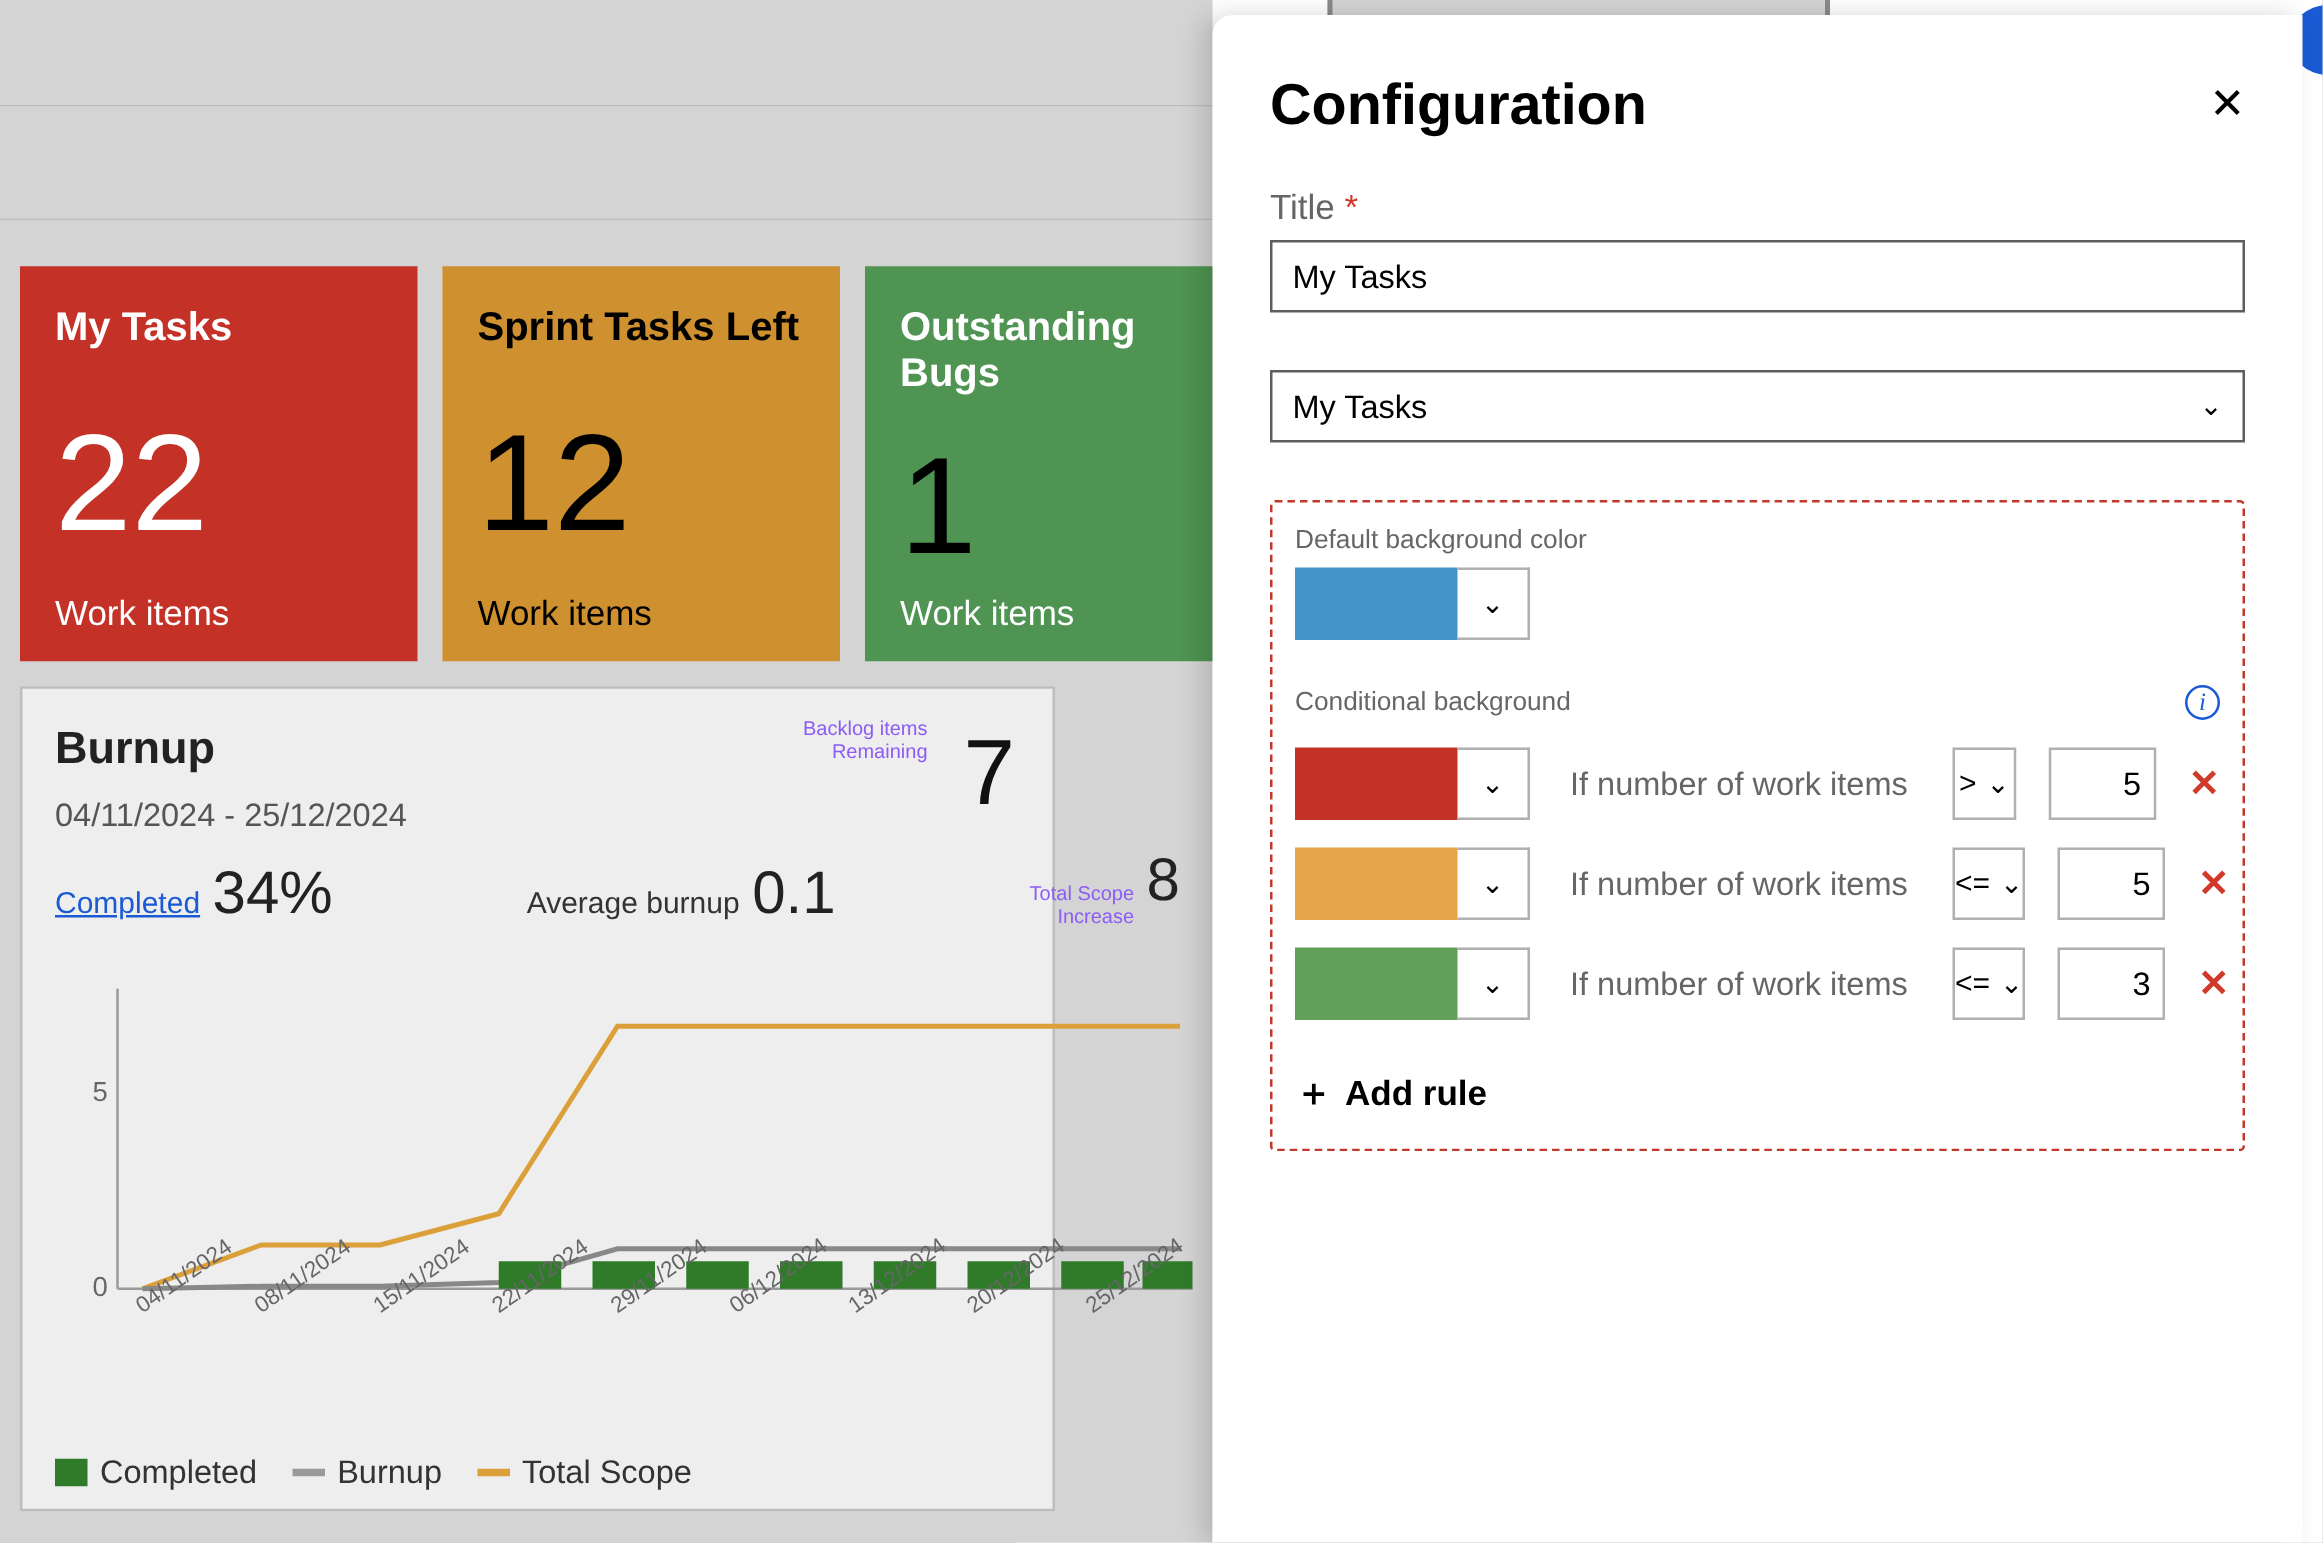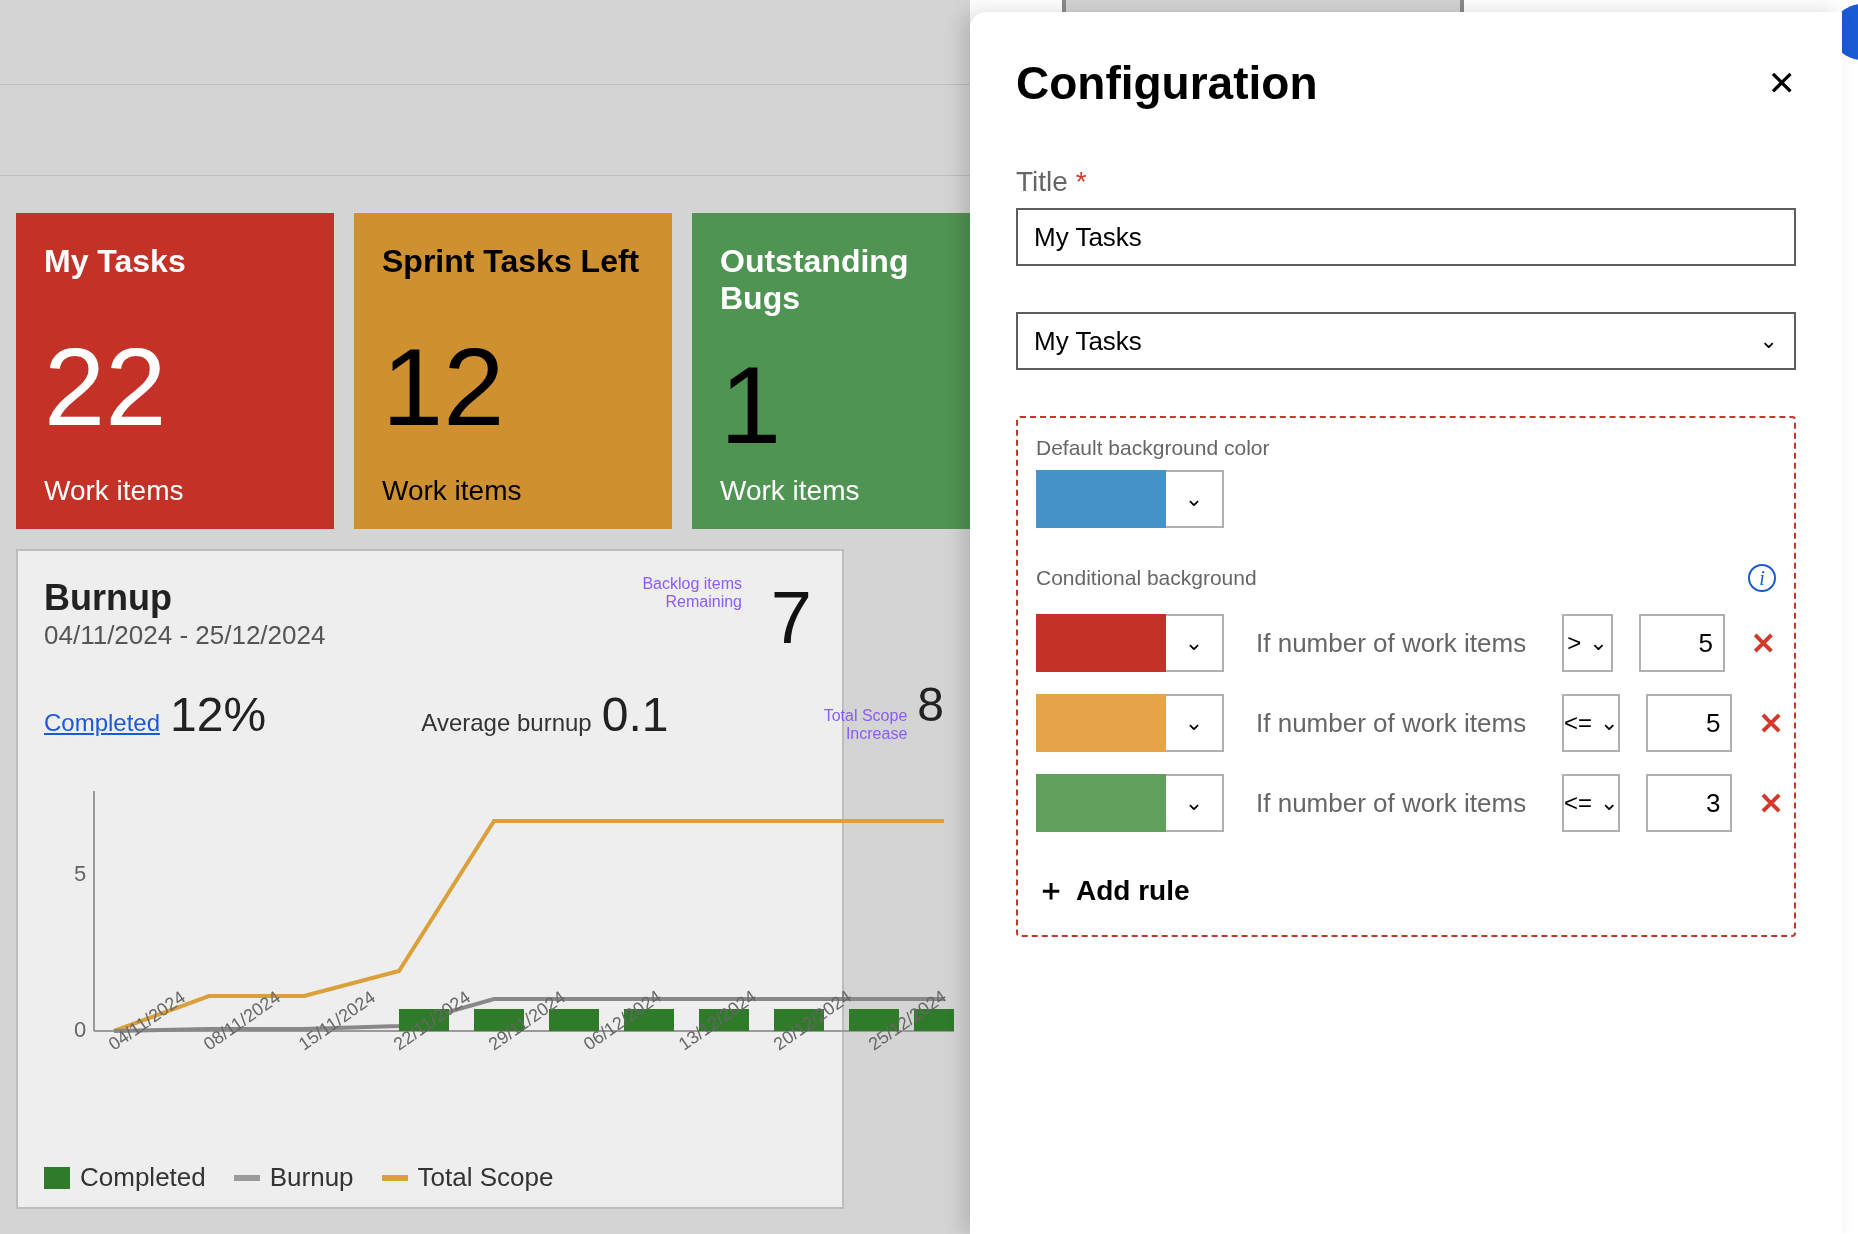--- a/index.html
+++ b/index.html
@@ -28,21 +28,21 @@
   .tile2 .tile-title, .tile2 .tile-sub { color:#000; }
   .tile3 { background:#4f9452; color:#000; }
   .tile3 .tile-title, .tile3 .tile-sub { color:#ffffff; }
 
   
   .burnup-card {
     position:absolute; left:16px; top:549px; width:828px; height:660px;
     background:#eeeeee; border:2px solid #bdbdbd; padding:26px 26px 10px 26px;
   }
   .burnup-title { font-size:36px; font-weight:600; color:#222; }
-  .burnup-dates { font-size:26px; color:#555; margin-top:1px; }
+  .burnup-dates { font-size:26px; color:#555; margin-top:18px; }
   .burnup-stats { position:absolute; left:26px; top:126px; width:900px; display:flex; justify-content:space-between; align-items:flex-end; }
   .stat { display:flex; align-items:baseline; gap:10px;}
   .stat-label { font-size:24px; color:#333; }
   .stat-link  { color:#1a5ad3; text-decoration:underline; font-size:24px;}
   .stat-value { font-size:48px; font-weight:400; color:#222; }
   .stat-col { display:flex; flex-direction:column; align-items:flex-end; }
   .stat-small { font-size:16px; color:#8b5cf6; text-align:right; line-height:1.1;}
   .backlog-num { position:absolute; right:30px; top:24px; font-size:74px; font-weight:400; color:#111; }
 
   
@@ -62,21 +62,21 @@
   .sw-gray  { background:#9a9a9a; height:6px;}
   .sw-orange{ background:#dba03a; height:6px;}
 
   
   .panel {
     position:absolute; left:970px; top:12px; width:872px; height:1222px;
     background:#fff; border-radius:16px 0 0 0;
     box-shadow:-8px 0 20px rgba(0,0,0,0.15);
     padding:44px 46px 20px 46px;
   }
-  .panel-header { display:flex; justify-content:space-between; align-items:center; margin-bottom:56px;}
+  .panel-header { display:flex; justify-content:space-between; align-items:center; margin-bottom:40px;}
   .panel-title { font-size:46px; font-weight:700; }
   .close-icon { font-size:34px; line-height:1; cursor:pointer; }
 
   .form-label { font-size:28px; color:#666; margin-bottom:10px; display:block;}
   .req { color:#d13a2b; }
   .form-input, .form-select {
     width:100%; height:58px; border:2px solid #5e5e5e; font-size:26px; padding:0 16px;
     background:#fff;
   }
   .form-select { display:flex; align-items:center; justify-content:space-between; cursor:pointer;}
@@ -148,21 +148,21 @@
   <div class="burnup-dates">04/11/2024 - 25/12/2024</div>
   <div class="backlog-num">7</div>
   <div style="position:absolute; right:30px; top:24px; transform:translateX(-70px); text-align:right;">
      <div class="stat-small">Backlog items</div>
      <div class="stat-small">Remaining</div>
   </div>
 
   <div class="burnup-stats">
     <div class="stat">
       <a class="stat-link">Completed</a>
-      <span class="stat-value">12%</span>
+      <span class="stat-value">34%</span>
     </div>
     <div class="stat">
       <span class="stat-label">Average burnup</span>
       <span class="stat-value">0.1</span>
     </div>
     <div class="stat">
       <div class="stat-col">
         <span class="stat-small">Total Scope</span>
         <span class="stat-small">Increase</span>
       </div>

